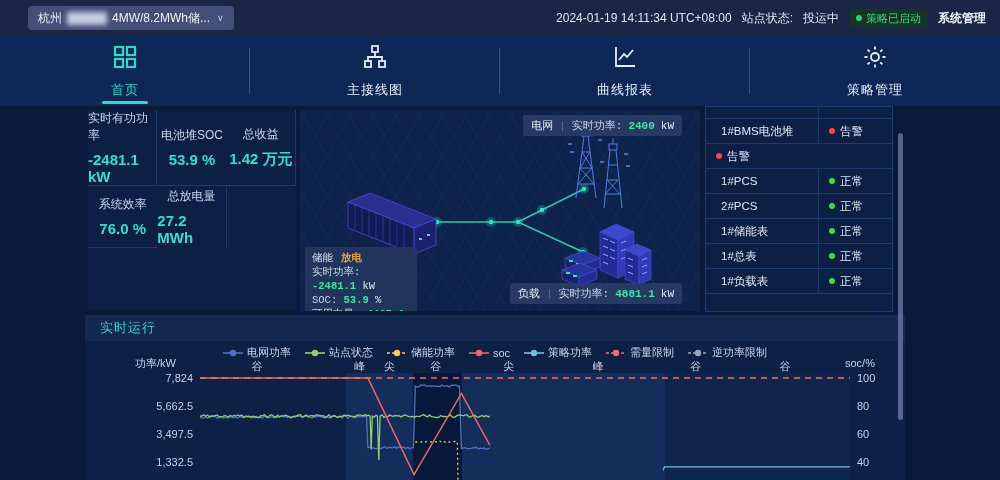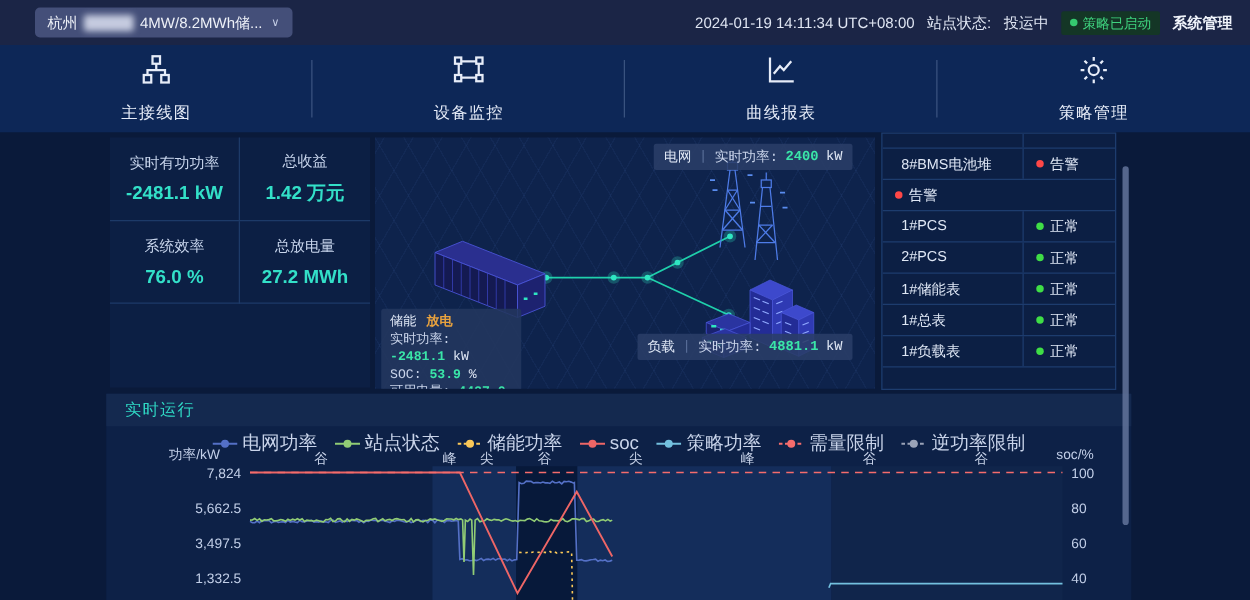--- a/index.html
+++ b/index.html
@@ -23,56 +23,56 @@
   .nav-item .nav-label { font-size:13px; letter-spacing:1px; }
   .nav-item.active { color:#2fd9c5; }
   .nav-item.active svg { stroke:#2fd9c5; }
   .nav-item svg { stroke:#e6ecf8; }
   .nav-underline { position:absolute; bottom:2px; left:50%; transform:translateX(-50%); width:46px; height:3px; border-radius:2px; background:#2fd9c5; }
 
   
   .content { position:absolute; left:0; top:106px; width:1000px; height:374px; background:#0a1a3a; }
 
   .stats-panel { position:absolute; left:88px; top:4px; width:208px; height:200px; background:#0c1f44; }
-  .stats-grid { display:grid; grid-template-columns:1fr 1fr; grid-template-rows:1fr 1fr 1fr; width:100%; height:100%; }
+  .stats-grid { display:grid; grid-template-columns:1fr 1fr 1fr; grid-template-rows:1fr 1fr 1fr; width:100%; height:100%; }
   .stat-cell { display:flex; flex-direction:column; align-items:center; justify-content:center; gap:7px; border-bottom:1px solid #1d3a68; }
   .stat-cell:nth-child(odd) { border-right:1px solid #1d3a68; }
   .stat-cell:nth-child(5),.stat-cell:nth-child(6) { border-bottom:none; }
   .stat-label { font-size:12px; color:#c8d5ec; }
   .stat-value { font-size:15px; font-weight:bold; color:#33e0c8; }
 
   .diagram-panel { position:absolute; left:300px; top:4px; width:400px; height:201px; background:#0e234c; overflow:hidden;
      background-image:repeating-linear-gradient(60deg, rgba(80,120,200,.07) 0 1px, transparent 1px 20px),
                       repeating-linear-gradient(-60deg, rgba(80,120,200,.07) 0 1px, transparent 1px 20px);font-family:Liberation Mono, monospace; }
   .diagram-panel svg { position:absolute; left:0; top:0; }
   .flow-badge { position:absolute; display:flex; align-items:center; gap:6px; background:rgba(42,62,104,.88); padding:3px 8px; font-size:11px; color:#dfe7f5; border-radius:2px; white-space:nowrap; }
   .flow-badge .sep { color:#5a6f9a; }
   .flow-badge .lbl { color:#c9d4ea; }
   .flow-badge .val { color:#3ae6a8; font-weight:bold; }
   .badge-grid { right:18px; top:5px; }
-  .badge-load { right:18px; bottom:23px;text-align:center; }
+  .badge-load { right:18px; bottom:7px;text-align:center; }
   .storage-box { position:absolute; left:5px; top:137px; width:112px; background:rgba(35,55,95,.88); border-radius:2px; padding:4px 7px; font-size:10.5px; line-height:14px; }
   .storage-box .name { color:#dfe7f5; }
   .storage-box .mode { color:#e8a23e; font-weight:bold; margin-left:8px; }
   .sb-row .lbl { color:#c9d4ea; }
   .sb-row .val { color:#3ae6a8; font-weight:bold; }
   .sb-row .unit { color:#dfe7f5; }
 
   .device-panel { position:absolute; left:705px; top:0; width:188px; height:206px; background:#0c1f44; border:1px solid #1d3c6e; overflow:hidden; }
   .device-sliver { height:12px; border-bottom:1px solid #1d3c6e; display:flex; }
   .device-sliver .cellpad { width:113px; border-right:1px solid #1d3c6e; }
   .device-row { height:25px; display:flex; align-items:stretch; border-bottom:1px solid #1d3c6e; font-size:11.5px; cursor:pointer; }
   .device-name { width:113px; display:flex; align-items:center; padding-left:15px; border-right:1px solid #1d3c6e; color:#dfe7f5; }
   .device-status { flex:1; display:flex; align-items:center; gap:5px; padding-left:10px; color:#dfe7f5; }
   .status-dot { width:6px; height:6px; border-radius:50%; }
 
   .chart-panel { position:absolute; left:85px; top:209px; width:820px; height:165px; background:#0d2147; }
   .chart-header { height:26px; background:#14294f; display:flex; align-items:center; padding-left:15px; }
   .chart-title { color:#2fd9c5; font-size:13px; letter-spacing:1px; }
-  .legend-row { position:absolute; left:0; top:30px; width:820px; display:flex; justify-content:center; gap:14px; font-size:15px; color:#c9d4ea; z-index:3; }
+  .legend-row { position:absolute; left:0; top:30px; width:820px; display:flex; justify-content:center; gap:14px; font-size:11px; color:#c9d4ea; z-index:3; }
   .legend-item { display:flex; align-items:center; gap:4px; cursor:pointer; }
   .chart-svg { position:absolute; left:0; top:0; }
 
   .page-scrollbar { position:absolute; left:898px; top:27px; width:5px; height:287px; background:#5d6f96; border-radius:3px; opacity:.9; cursor:grab; }
 </style>
 </head>
 <body>
 
 <div class="topbar">
   <div class="station-pill">
@@ -87,41 +87,41 @@
     <span>投运中</span>
     <span class="strategy-badge">
       <span class="dot"></span>
       <span>策略已启动</span>
     </span>
     <span class="admin-link">系统管理</span>
   </div>
 </div>
 
 <div class="navbar" id="nav-items">
+    <div class="nav-item active">
+      <span><svg width="26" height="26" viewBox="0 0 26 26" fill="none" stroke-width="2.2">
+          <rect x="3" y="3" width="8" height="8"></rect>
+          <rect x="15" y="3" width="8" height="8"></rect>
+          <rect x="3" y="15" width="8" height="8"></rect>
+          <rect x="15" y="15" width="8" height="8"></rect>
+        </svg></span>
+      <span class="nav-label">首页</span>
+      <span class="nav-underline"></span>
+    </div>
     <div class="nav-item">
       <span><svg width="26" height="26" viewBox="0 0 26 26" fill="none" stroke-width="1.8">
           <rect x="10" y="2" width="6" height="6"></rect>
           <rect x="3" y="17" width="6" height="6"></rect>
           <rect x="17" y="17" width="6" height="6"></rect>
           <path d="M13 8 v5 M6 17 v-4 h14 v4"></path>
         </svg></span>
       <span class="nav-label">主接线图</span>
     </div>
     <div class="nav-item">
       <span><svg width="26" height="26" viewBox="0 0 26 26" fill="none" stroke-width="1.8">
-          <rect x="5" y="6" width="16" height="13" rx="1"></rect>
-          <rect x="2" y="3" width="5" height="5" fill="#0d2757"></rect>
-          <rect x="19" y="3" width="5" height="5" fill="#0d2757"></rect>
-          <rect x="2" y="17" width="5" height="5" fill="#0d2757"></rect>
-          <rect x="19" y="17" width="5" height="5" fill="#0d2757"></rect>
-        </svg></span>
-      <span class="nav-label">设备监控</span>
-    </div>
-    <div class="nav-item">
-      <span><svg width="26" height="26" viewBox="0 0 26 26" fill="none" stroke-width="1.8">
           <path d="M4 3 v19 h19"></path>
           <path d="M7 16 l5 -6 l3 3 l6 -7"></path>
         </svg></span>
       <span class="nav-label">曲线报表</span>
     </div>
     <div class="nav-item">
       <span><svg width="26" height="26" viewBox="0 0 26 26" fill="none" stroke-width="1.8">
           <circle cx="13" cy="13" r="4"></circle>
           <path d="M13 2.5 v3 M13 20.5 v3 M2.5 13 h3 M20.5 13 h3 M5.6 5.6 l2.1 2.1 M18.3 18.3 l2.1 2.1 M20.4 5.6 l-2.1 2.1 M7.7 18.3 l-2.1 2.1"></path>
         </svg></span>
@@ -129,20 +129,24 @@
     </div>
   </div>
 
 <div class="content">
 
   <div class="stats-panel">
     <div class="stats-grid" id="stats-grid">
         <div class="stat-cell">
           <span class="stat-label">实时有功功率</span>
           <span class="stat-value">-2481.1 kW</span>
+        </div>
+        <div class="stat-cell">
+          <span class="stat-label">电池堆SOC</span>
+          <span class="stat-value">53.9 %</span>
         </div>
         <div class="stat-cell">
           <span class="stat-label">总收益</span>
           <span class="stat-value">1.42 万元</span>
         </div>
         <div class="stat-cell">
           <span class="stat-label">系统效率</span>
           <span class="stat-value">76.0 %</span>
         </div>
         <div class="stat-cell">
@@ -296,21 +300,21 @@
       <div class="sb-row"><span class="lbl">可用电量:</span> <span class="val">4427.0</span> </div>
     </div>
   </div>
 
   <div class="device-panel">
     <div class="device-sliver">
         <div class="cellpad"></div>
       </div>
     <div id="device-rows">
         <div class="device-row">
-          <div class="device-name">8#BMS电池堆</div>
+          <div class="device-name">1#BMS电池堆</div>
           <div class="device-status">
             <span class="status-dot" style="background:#ff4747"></span>
             <span>告警</span>
           </div>
         </div>
         <div class="device-row">
           <div class="device-status">
             <span class="status-dot" style="background:#ff4747"></span>
             <span>告警</span>
           </div>

